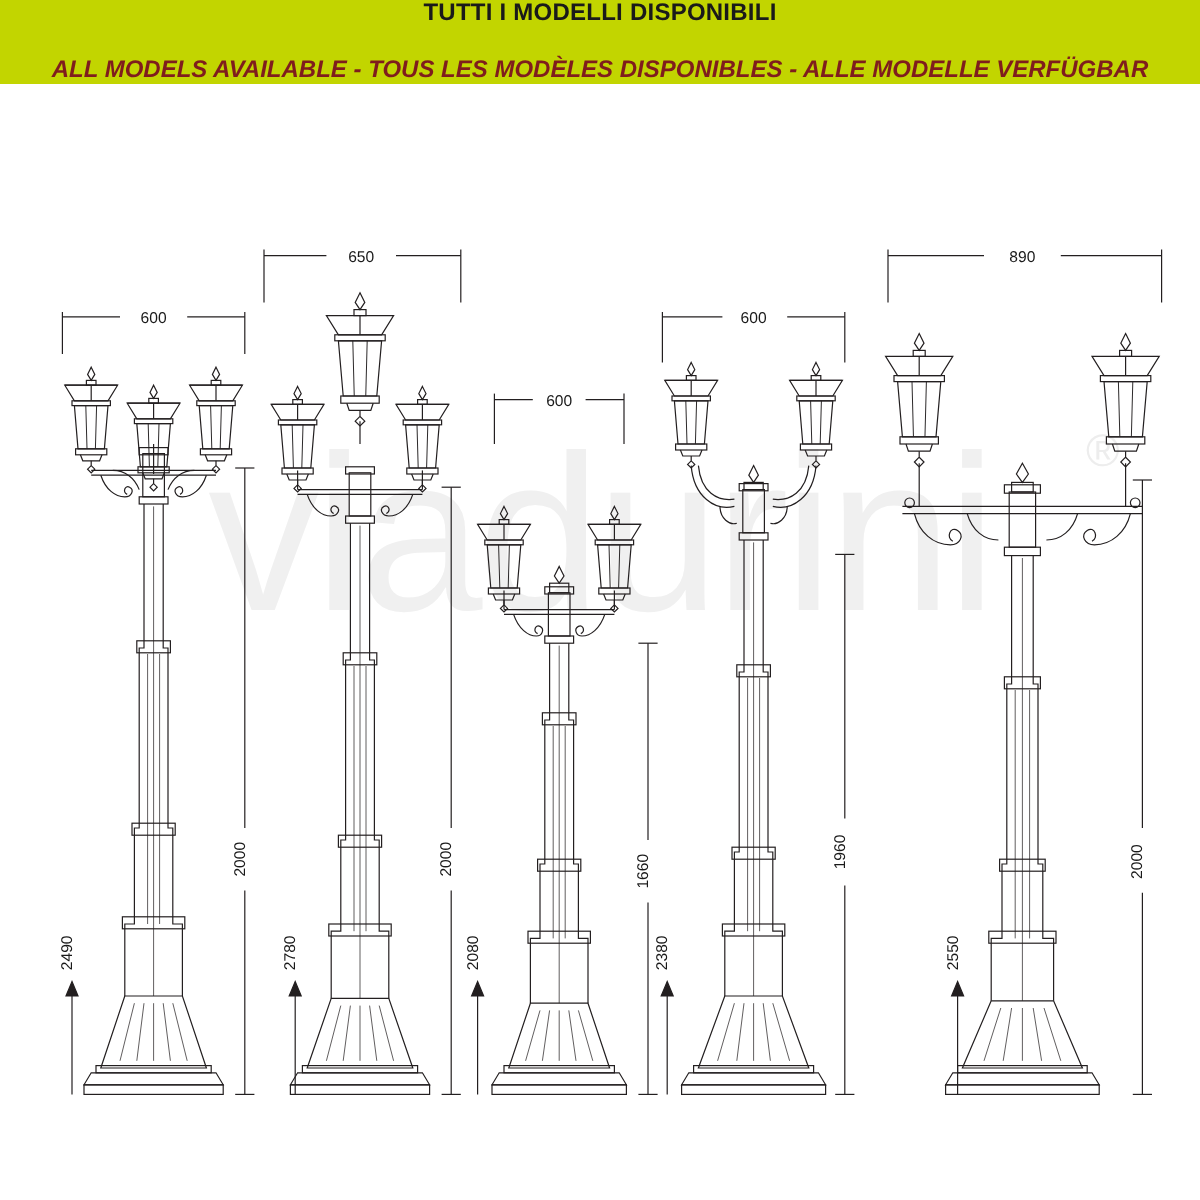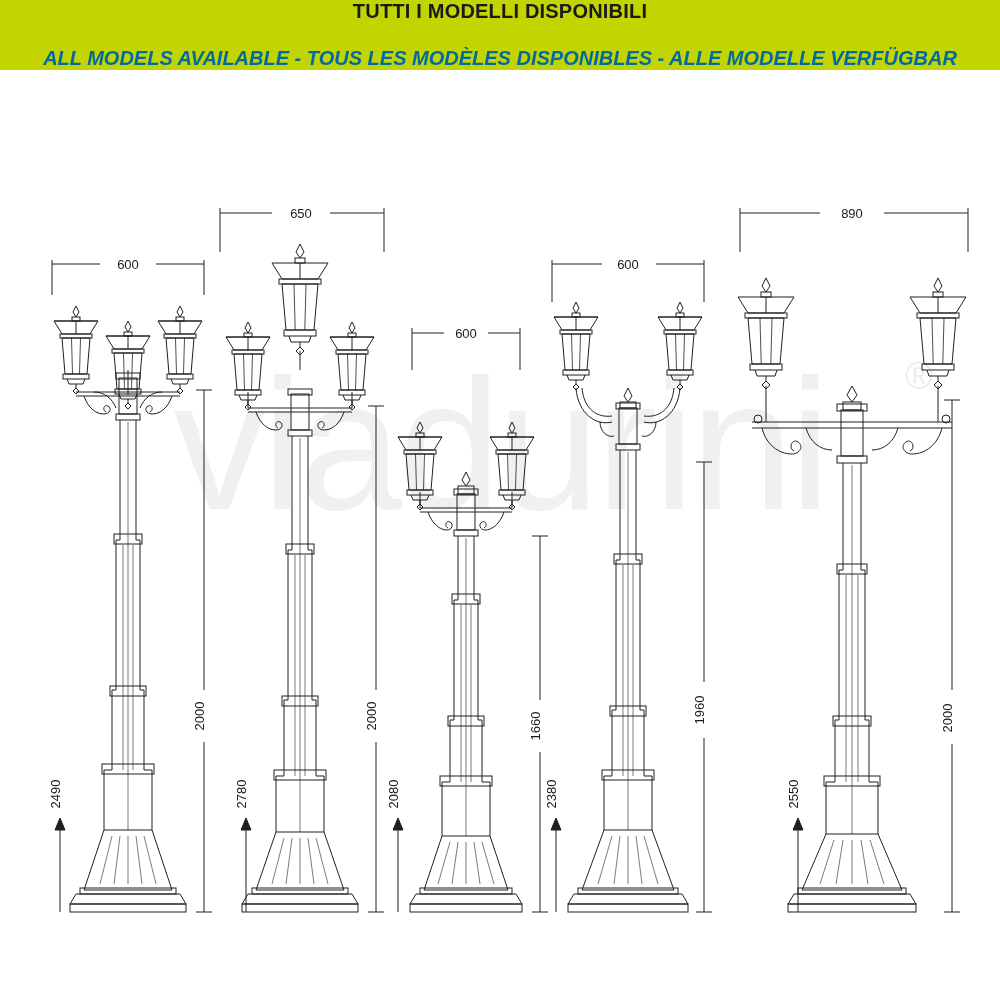--- a/index.html
+++ b/index.html
@@ -15,21 +15,21 @@
     position:absolute;left:0;top:0;width:1000px;height:70px;
     background:#c2d500;
     display:flex;flex-direction:column;align-items:center;justify-content:space-between;
     overflow:hidden;
   }
   #banner .line1{
     font-size:20px;font-weight:bold;color:#1a1a1a;letter-spacing:0.2px;
     line-height:22px;white-space:nowrap;
   }
   #banner .line2{
-    font-size:20px;font-weight:bold;font-style:italic;color:#0369a1;
+    font-size:20px;font-weight:bold;font-style:italic;color:#7f1d1d;
     line-height:24px;white-space:nowrap;margin-top:2px;
   }
   
   #watermark{
     position:absolute;left:0;top:330px;width:1000px;height:230px;
     display:flex;align-items:center;justify-content:center;
     font-size:185px;font-weight:normal;color:#f0f0f0;
     letter-spacing:-4px;
     user-select:none;pointer-events:none;
   }

